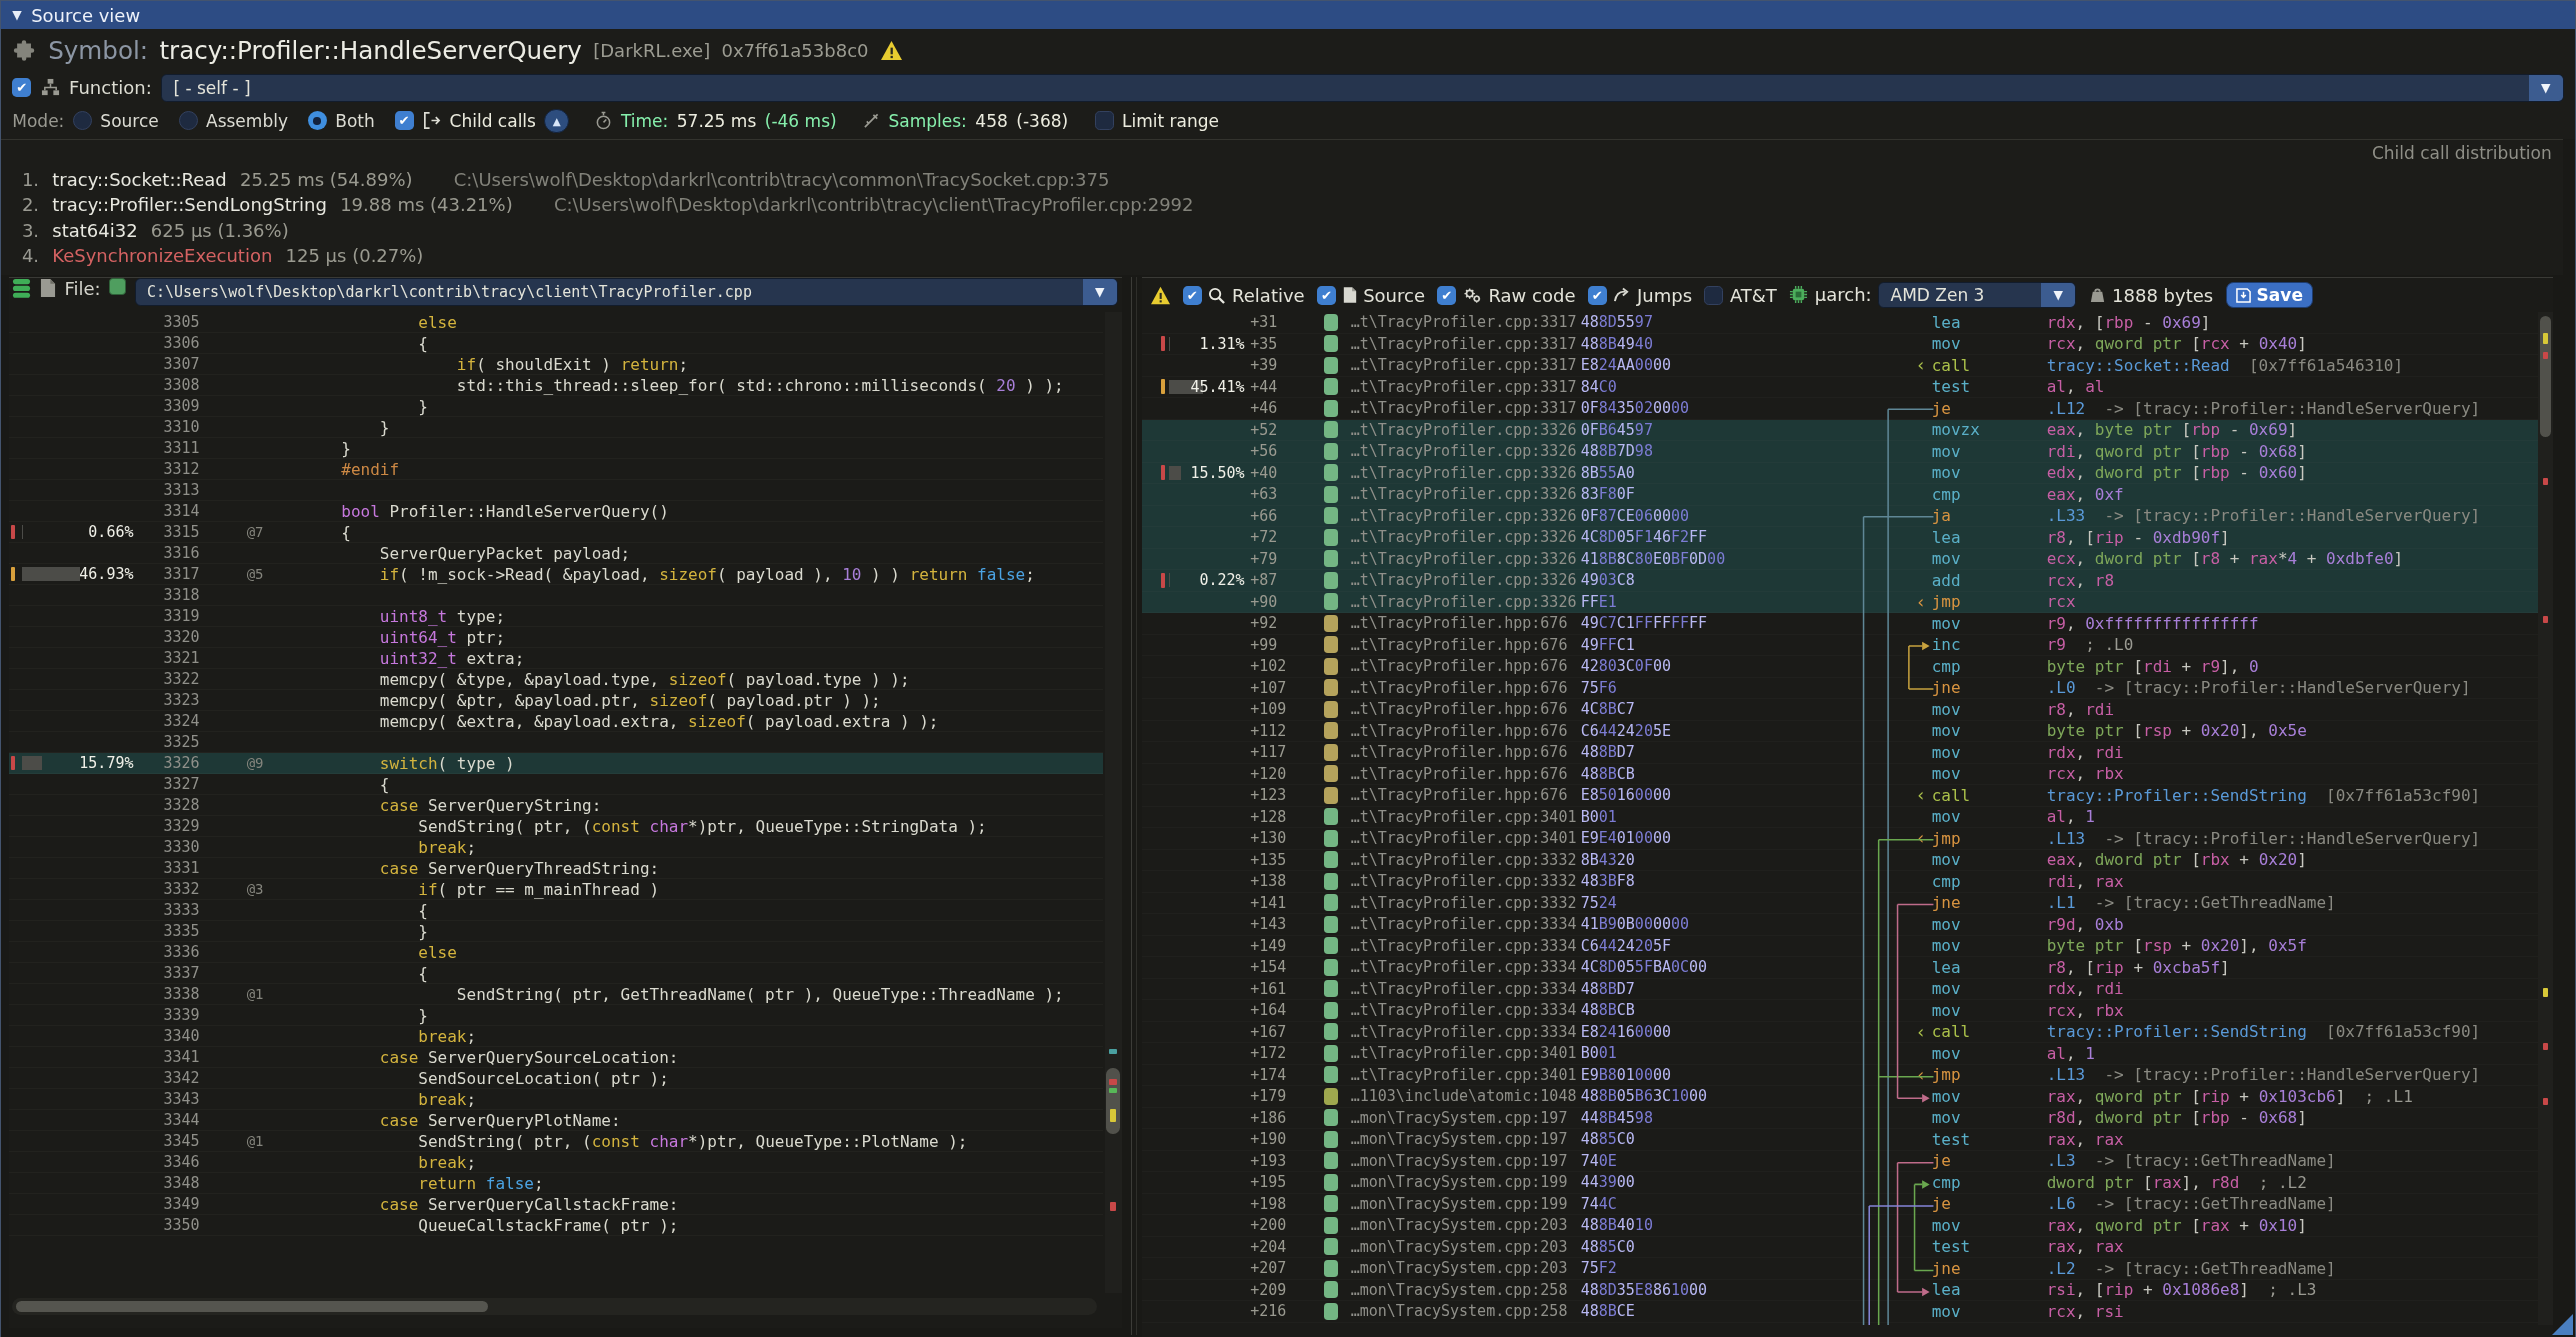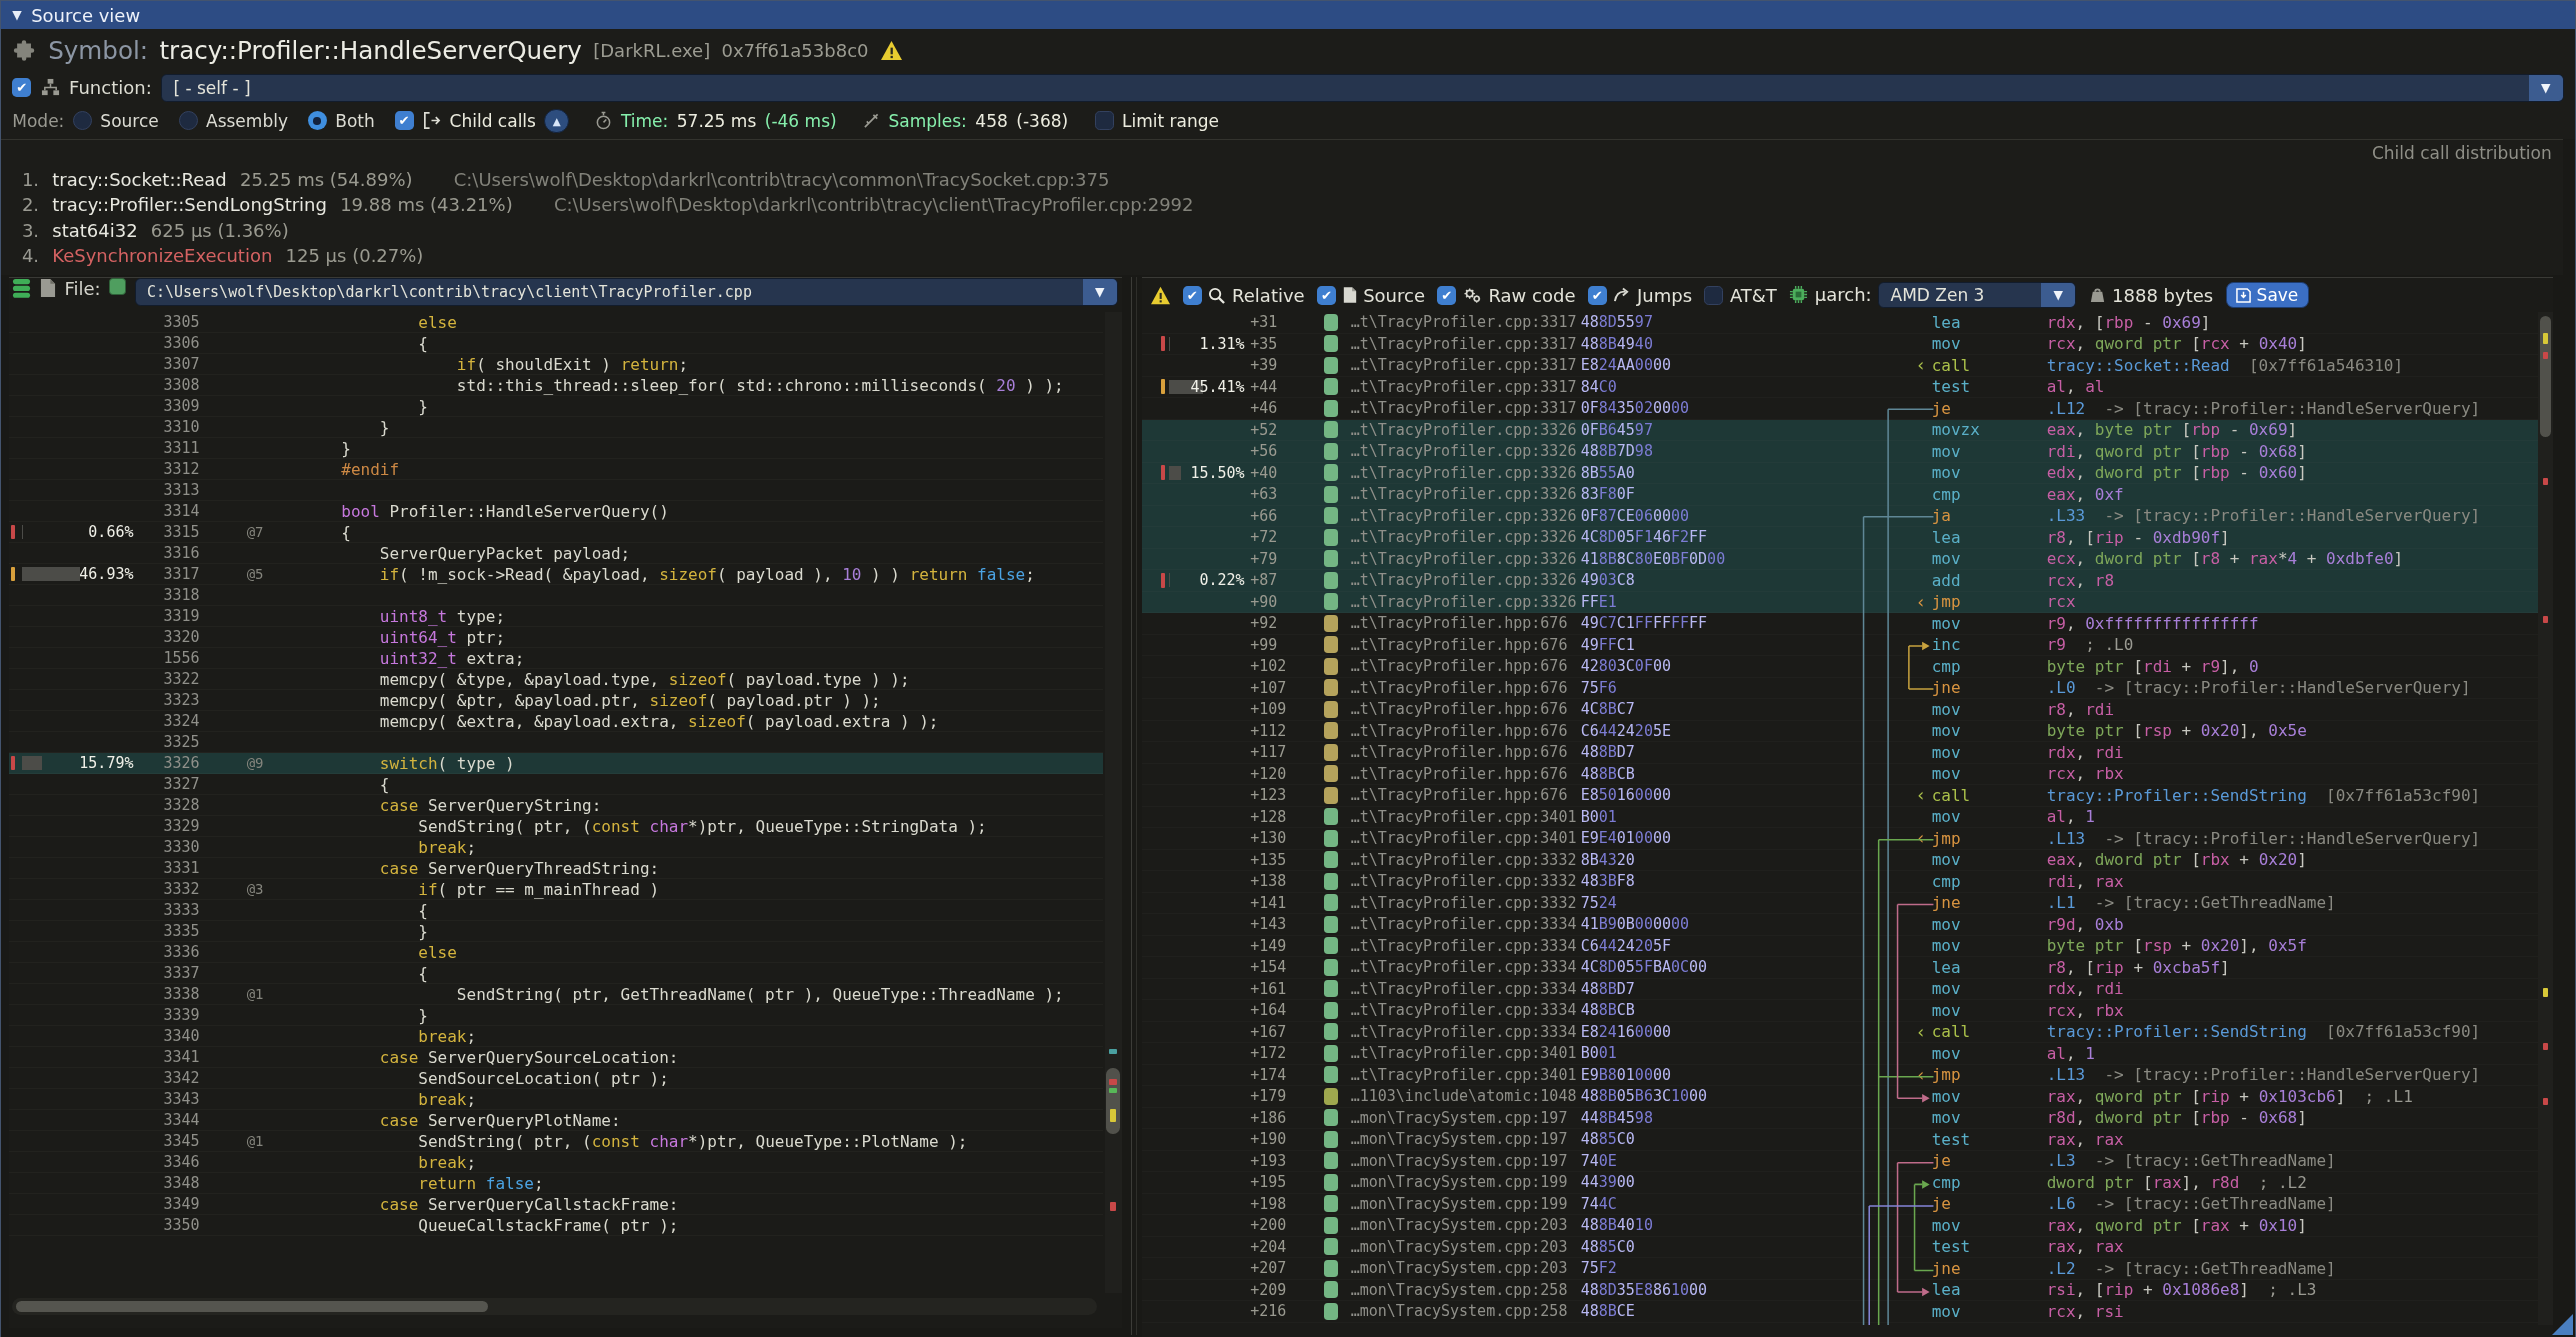--- a/index.html
+++ b/index.html
@@ -76,21 +76,21 @@
   #src-vscroll{position:absolute;right:0;top:34px;width:17px;height:981px;background:#20201d;}
   #src-vscroll .thumb{position:absolute;left:1.9px;width:13.2px;border-radius:6.6px;background:#51514b;}
   .mark{position:absolute;border-radius:0.9px;}
   #src-hscroll{position:absolute;left:3.8px;right:24.6px;bottom:13.2px;height:17px;background:#242420;border-radius:8.5px;}
   #src-hscroll .thumb{position:absolute;left:3.8px;top:2.8px;height:11.3px;width:472px;background:#55554f;border-radius:5.7px;}
   
   #asmhdr{height:34px;display:flex;align-items:center;gap:12.3px;padding:0 7.6px;font-size:18px;color:#e4e4da;}
   #asmhdr .grp{display:flex;align-items:center;gap:6.6px;}
   #asmhdr .combo{width:198px;height:26.4px;}
   .savebtn{height:25.5px;background:#3b6fc4;border:0.9px solid #1d3c70;border-radius:7.6px;display:flex;align-items:center;gap:5.7px;
-           padding:0 9.4px;color:#fff;font-size:17px;box-sizing:border-box;}
+           padding:0 9.4px;color:#fff;font-size:17px;box-sizing:border-box;font-weight:bold;}
   
   #asm-rows{position:absolute;left:0;top:34px;width:1411px;height:1013px;overflow:hidden;}
   .arow{height:21.5px;display:flex;align-items:center;padding-left:19px;box-sizing:border-box;
         border-bottom:0.9px solid rgba(125,125,112,0.06);font-family:"DejaVu Sans Mono",monospace;}
   .arow.hl{background:#1e3836;}
   .arow .tick{width:7.6px;align-self:stretch;position:relative;flex:none;}
   .arow .tick i{position:absolute;left:0;top:2.8px;bottom:2.8px;width:3.8px;border-radius:0.9px;}
   .arow .pct{width:76px;flex:none;position:relative;text-align:right;font-size:15px;color:#f0f0e8;}
   .arow .pct i{position:absolute;left:0;top:1.9px;bottom:1.9px;background:#4c4c48;z-index:0;}
   .arow .pct b{position:relative;font-weight:normal;z-index:1;}
@@ -369,21 +369,21 @@
         <div class="srow">
           <span class="tick"></span>
           <span class="pct"><b></b></span>
           <span class="lnum">3320</span>
           <span class="ip"></span>
           <span class="code"><span class="tk-d">    </span><span class="tk-t">uint64_t</span><span class="tk-d"> ptr;</span></span>
         </div>
         <div class="srow">
           <span class="tick"></span>
           <span class="pct"><b></b></span>
-          <span class="lnum">1556</span>
+          <span class="lnum">3321</span>
           <span class="ip"></span>
           <span class="code"><span class="tk-d">    </span><span class="tk-t">uint32_t</span><span class="tk-d"> extra;</span></span>
         </div>
         <div class="srow">
           <span class="tick"></span>
           <span class="pct"><b></b></span>
           <span class="lnum">3322</span>
           <span class="ip"></span>
           <span class="code"><span class="tk-d">    memcpy( &amp;type, &amp;payload.type, </span><span class="tk-k">sizeof</span><span class="tk-d">( payload.type ) );</span></span>
         </div>

